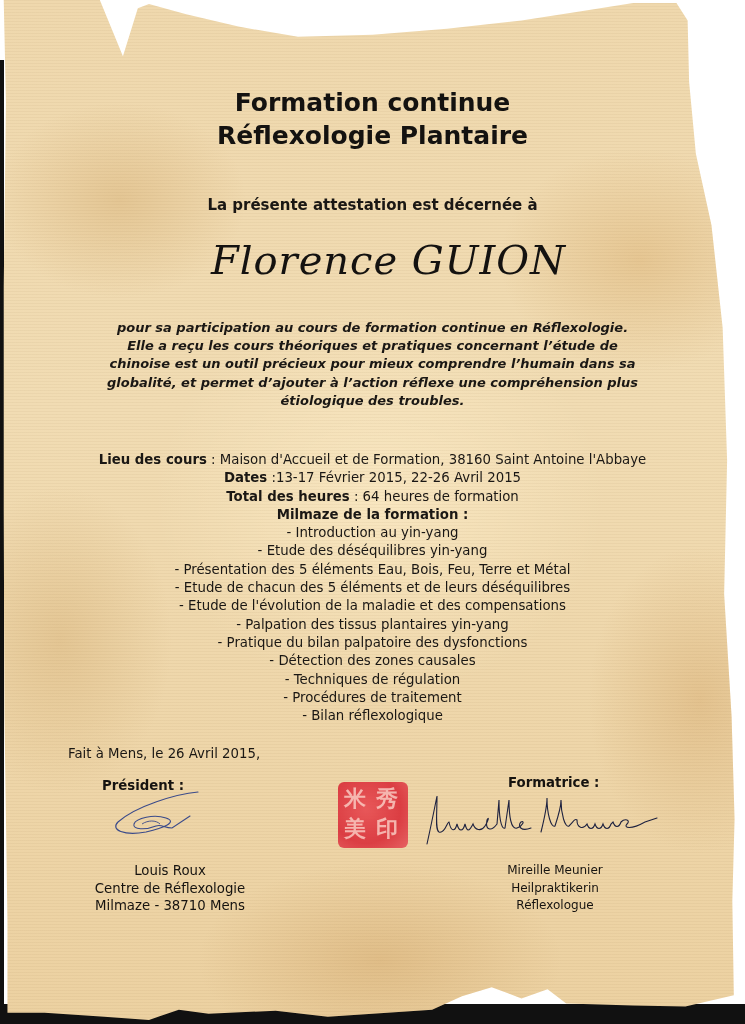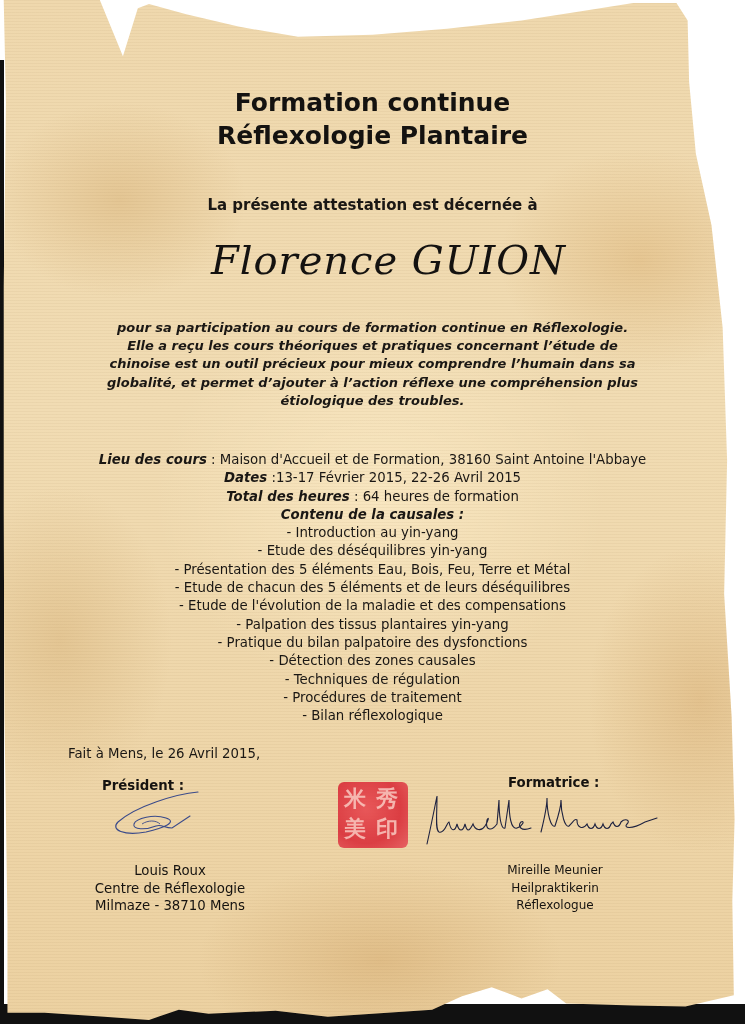--- a/index.html
+++ b/index.html
@@ -62,21 +62,21 @@
       padding-left: 16px;
     }
     .para {
       position: absolute; top: 319px; left: 70px; width: 605px;
       font-weight: bold; font-size: 13px; line-height: 18.2px; color: #1a1714; font-style: italic;
     }
     .details {
       position: absolute; top: 451px; left: 0; width: 745px;
       font-size: 13.3px; line-height: 18.3px; color: #1a1714;
     }
-    .details .lbl { font-weight: bold; font-style: italic; }
+    .details .lbl { font-weight: bold; }
     .items {
       list-style: none; margin: 0; padding: 0;
     }
     .items li { margin: 0; }
     .fait {
       position: absolute; top: 746px; left: 68px;
       font-size: 13.3px; color: #1a1714;
     }
     .pres-label {
       position: absolute; top: 778px; left: 102px;
@@ -140,21 +140,21 @@
   <div class="details center">
     <div>
       <span class="lbl">Lieu des cours</span><span> : Maison d'Accueil et de Formation, 38160 Saint Antoine l'Abbaye</span>
     </div>
     <div>
       <span class="lbl">Dates</span><span> :13-17 Février 2015, 22-26 Avril 2015</span>
     </div>
     <div>
       <span class="lbl">Total des heures</span><span> : 64 heures de formation</span>
     </div>
-    <div class="lbl">Contenu de la causales :</div>
+    <div class="lbl">Milmaze de la formation :</div>
     <ul class="items">
       <li>- Introduction au yin-yang</li>
       <li>- Etude des déséquilibres yin-yang</li>
       <li>- Présentation des 5 éléments Eau, Bois, Feu, Terre et Métal</li>
       <li>- Etude de chacun des 5 éléments et de leurs déséquilibres</li>
       <li>- Etude de l'évolution de la maladie et des compensations</li>
       <li>- Palpation des tissus plantaires yin-yang</li>
       <li>- Pratique du bilan palpatoire des dysfonctions</li>
       <li>- Détection des zones causales</li>
       <li>- Techniques de régulation</li>

